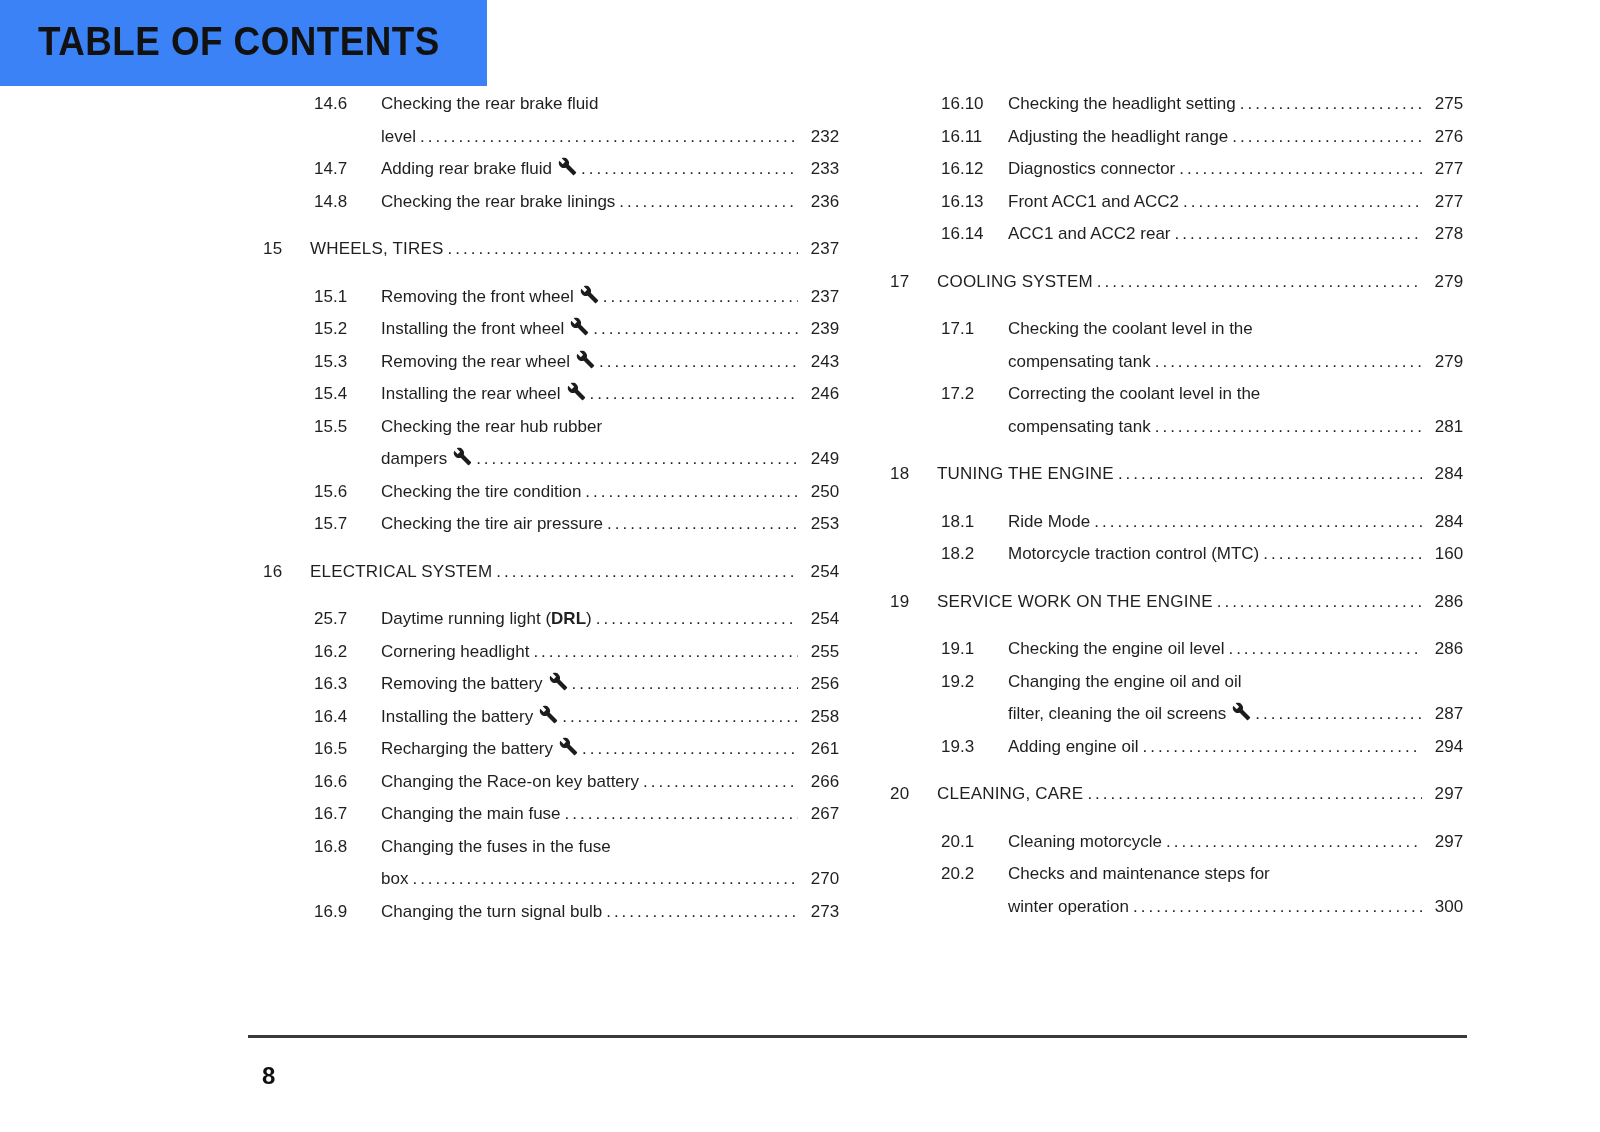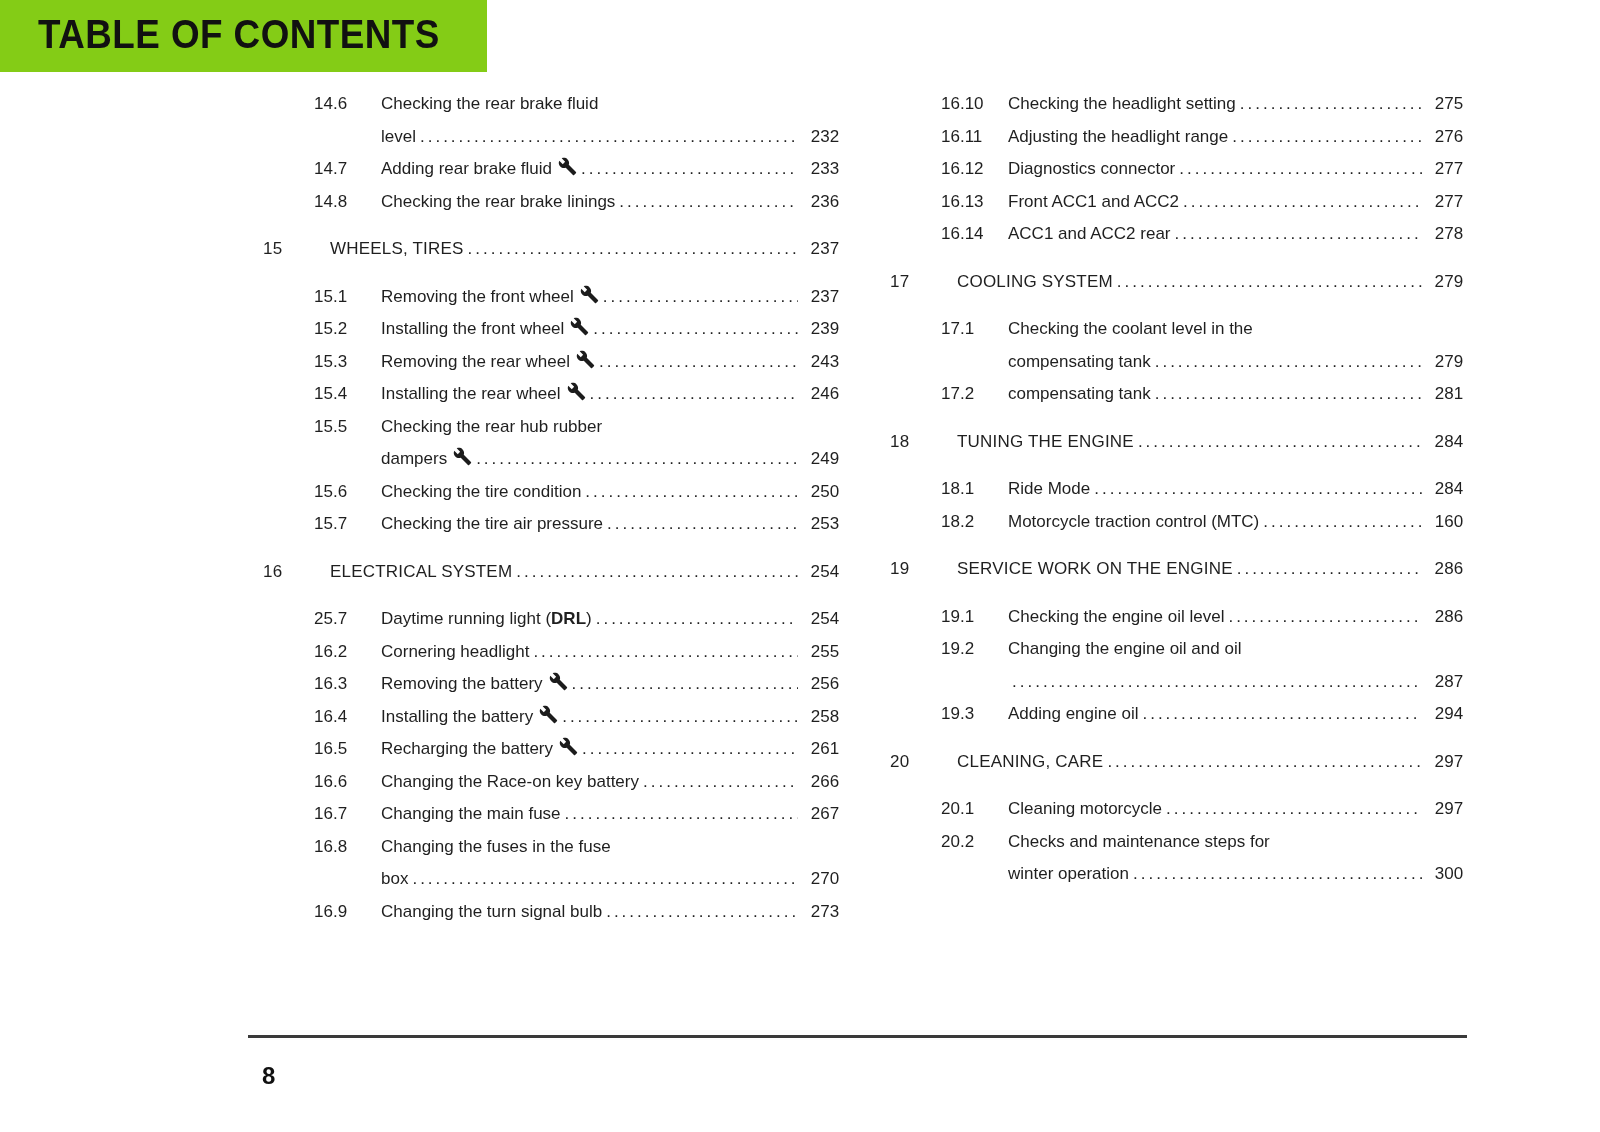--- a/index.html
+++ b/index.html
@@ -6,40 +6,40 @@
   body{
     width:1600px;height:1132px;
     background:#ffffff;
     font-family:"Liberation Sans",sans-serif;
     color:#1f1f1f;
     position:relative;
     overflow:hidden;
   }
   
   .header-box{
-    position:absolute;left:0;top:0;width:487px;height:72px;
-    background:#84cc16;
+    position:absolute;left:0;top:0;width:487px;height:86px;
+    background:#3b82f6;
   }
   .header-title{
     position:absolute;left:38px;top:50%;
     transform:translateY(-54%) scaleX(0.92);
     transform-origin:left center;
     font-size:40px;font-weight:700;color:#111;
     white-space:nowrap;letter-spacing:0.5px;
   }
   
   .col{
     position:absolute;top:88px;
     font-size:17px;line-height:32.5px;
     display:flex;flex-direction:column;
   }
   #col-left{left:263px;width:580px;}
   #col-right{left:890px;width:577px;}
   .entry{display:flex;align-items:flex-start;}
-  .entry.chapter{margin:15px 0;letter-spacing:0.2px;gap:20px;}
+  .entry.chapter{margin:15px 0;letter-spacing:0.2px;}
   .entry.chapter > .num{flex:0 0 47px;}
   .entry.sub > .num{margin-left:51px;flex:0 0 67px;}
   .num{flex-shrink:0;}
   .body{flex:1 1 auto;min-width:0;}
   .line{white-space:nowrap;}
   .lastline{display:flex;align-items:baseline;}
   .text{white-space:nowrap;flex:0 0 auto;text-align:right;}
   .text b{font-weight:700;}
   .leader{
     flex:1 1 auto;min-width:0;overflow:hidden;
@@ -366,20 +366,21 @@
         <div class="line lastline">
           <span class="text">compensating tank</span>
           <span class="leader">..........................................................................................</span>
           <span class="pagenum">279</span>
         </div>
       </div>
     </div>
     <div class="entry sub">
       <span class="num">17.2</span>
       <div class="body">
+        <div class="line"><span class="text">Correcting the coolant level in the</span></div>
         <div class="line lastline">
           <span class="text">compensating tank</span>
           <span class="leader">..........................................................................................</span>
           <span class="pagenum">281</span>
         </div>
       </div>
     </div>
     <div class="entry chapter">
       <span class="num">18</span>
       <div class="body">
@@ -428,20 +429,23 @@
           <span class="leader">..........................................................................................</span>
           <span class="pagenum">286</span>
         </div>
       </div>
     </div>
     <div class="entry sub">
       <span class="num">19.2</span>
       <div class="body">
         <div class="line"><span class="text">Changing the engine oil and oil</span></div>
         <div class="line lastline">
+          <span class="text">filter, cleaning the oil screens<svg viewBox="0 0 24 24" class="wrench">
+              <path d="M22.7 19l-9.1-9.1c.9-2.3.4-5-1.5-6.9-2-2-5-2.4-7.4-1.3L9 6 6 9 1.6 4.7C.4 7.1.9 10.1 2.9 12.1c1.9 1.9 4.6 2.4 6.9 1.5l9.1 9.1c.4.4 1 .4 1.4 0l2.3-2.3c.5-.4.5-1.1.1-1.4z"></path>
+            </svg></span>
           <span class="leader">..........................................................................................</span>
           <span class="pagenum">287</span>
         </div>
       </div>
     </div>
     <div class="entry sub">
       <span class="num">19.3</span>
       <div class="body">
         <div class="line lastline">
           <span class="text">Adding engine oil</span>

